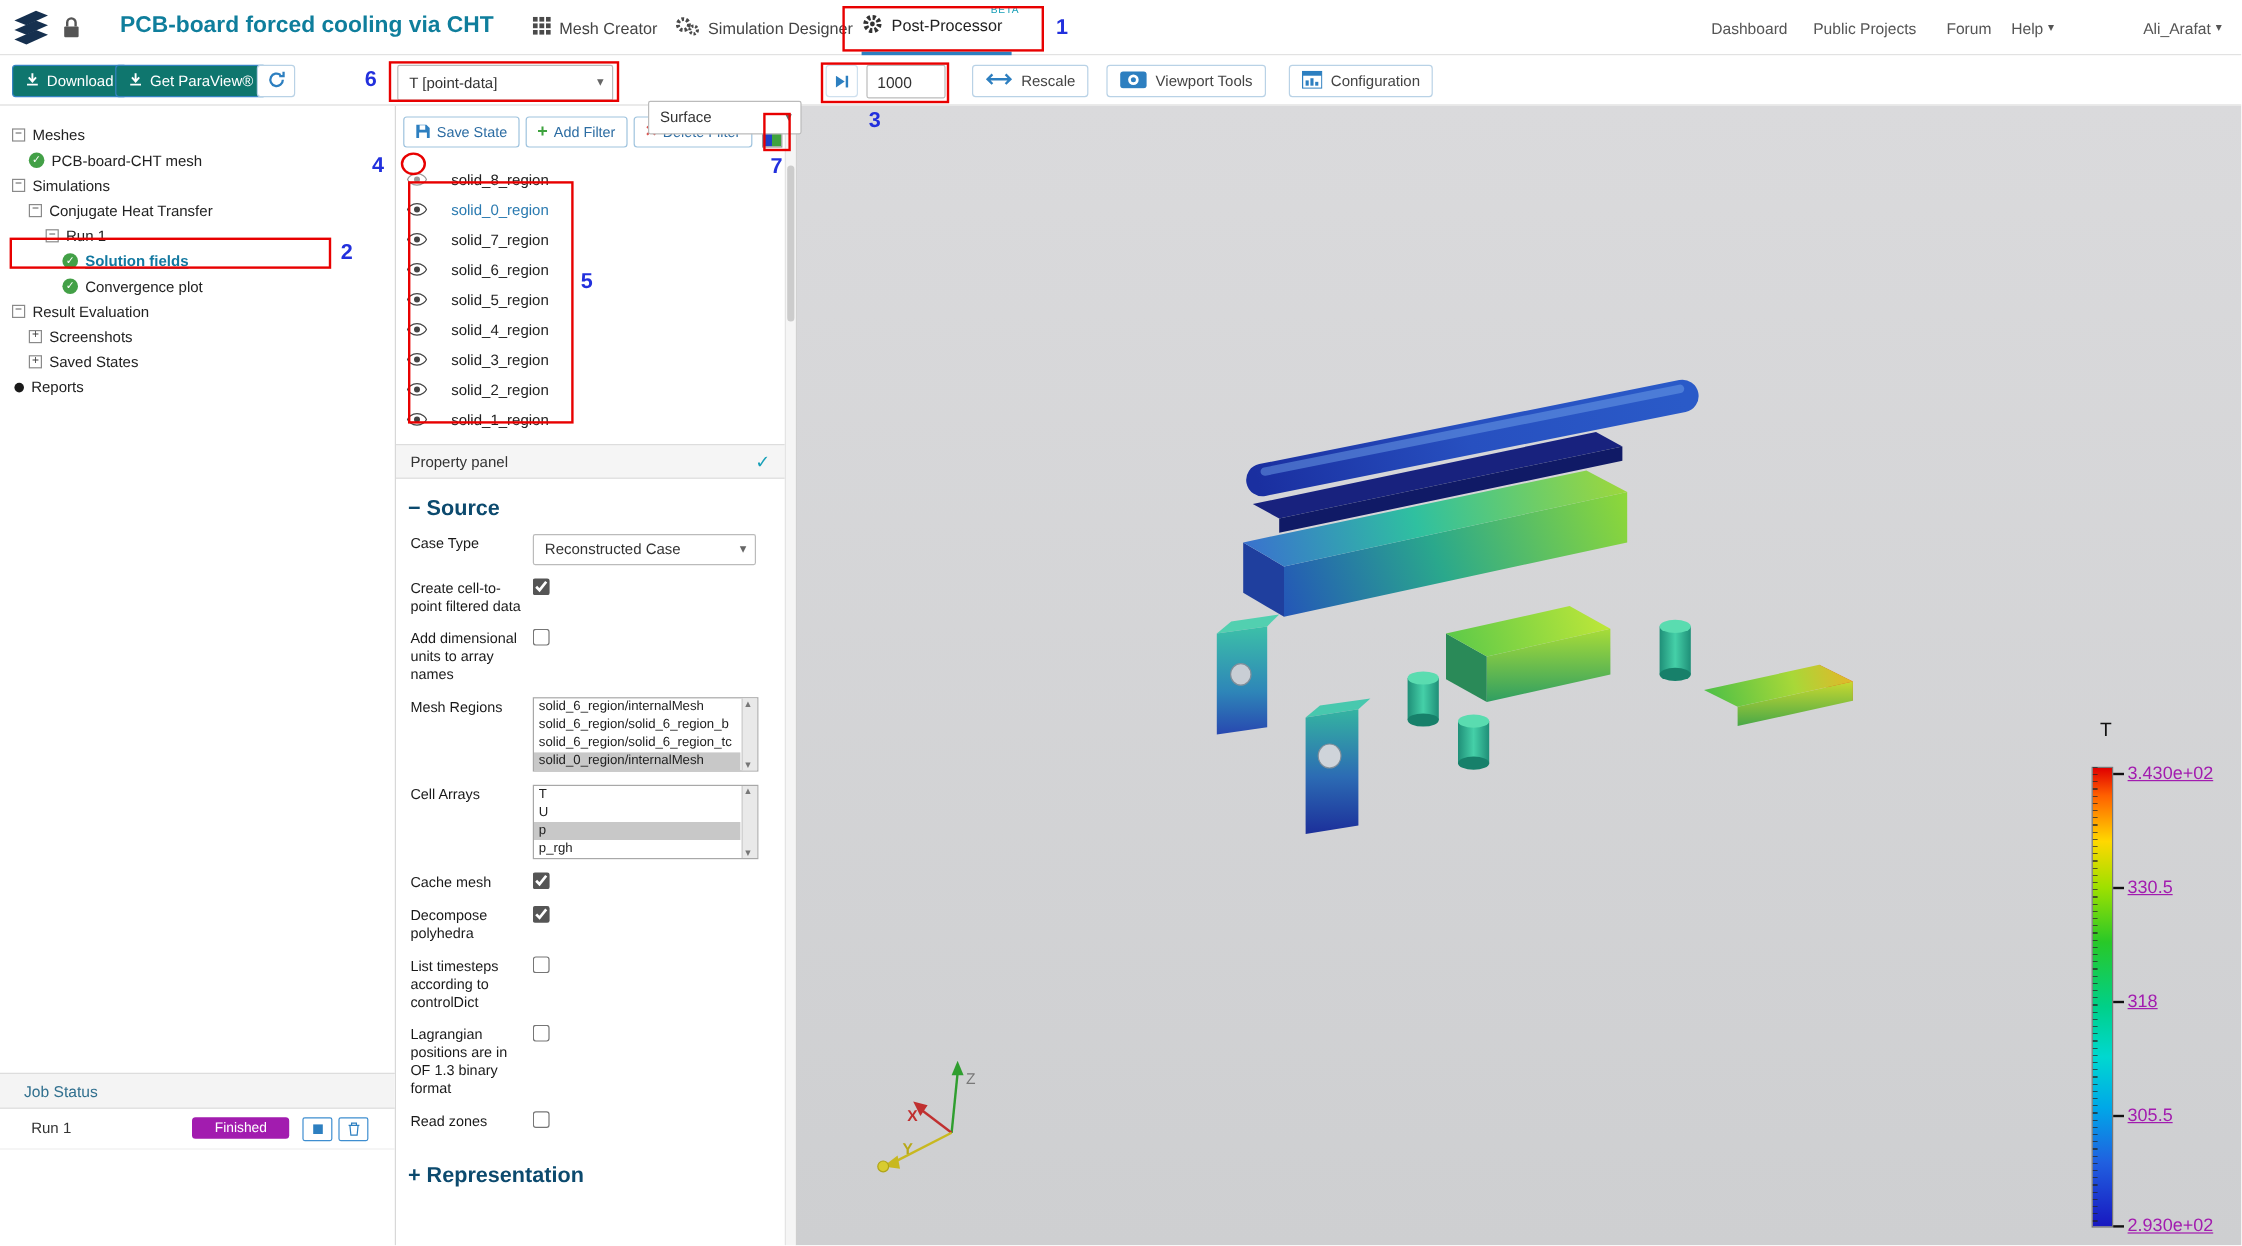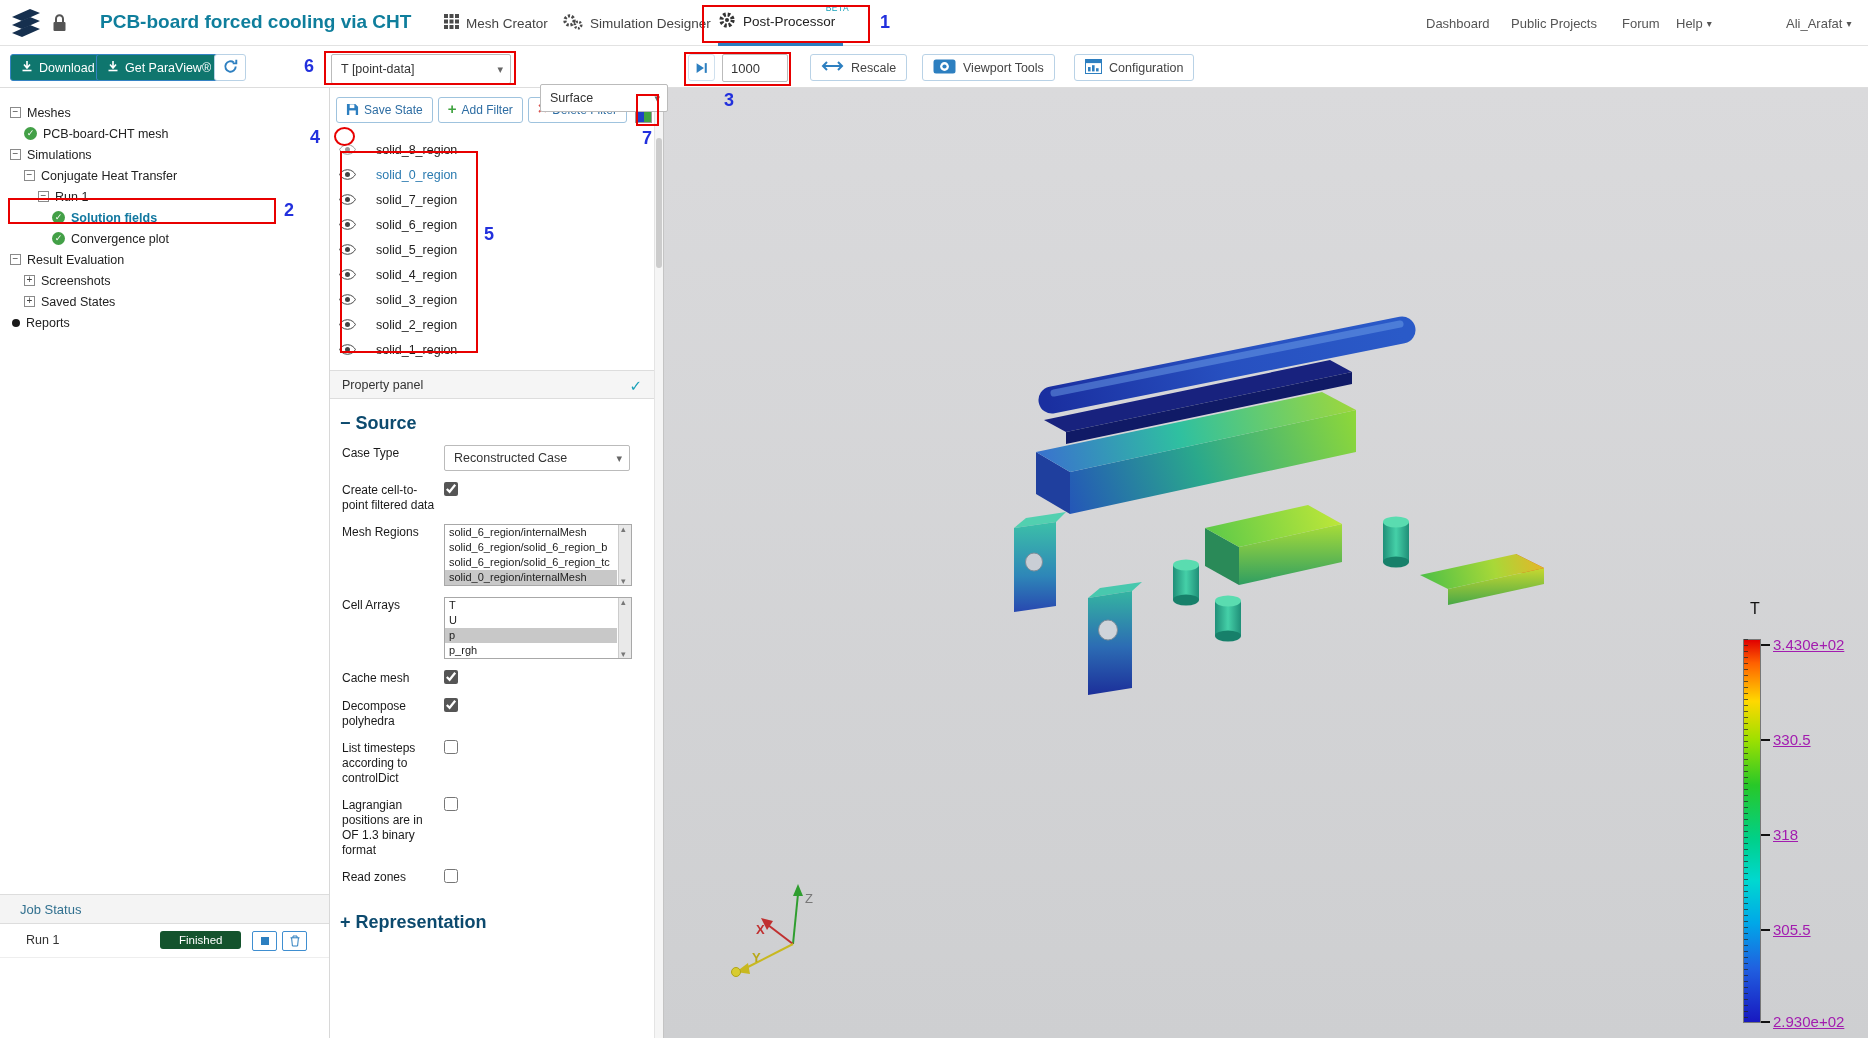--- a/index.html
+++ b/index.html
@@ -53,21 +53,21 @@
 
   
   .jobstatus{ position:absolute; left:0; right:0; top:806px; }
   .js-header{ height:30px; background:#f4f4f4; border-top:1px solid #ddd; border-bottom:1px solid #ddd;
               line-height:30px; padding-left:20px; color:#31708f; font-size:13px;}
   .js-cols{ position:relative; height:28px; border-bottom:2px solid #e3e3e3; font-weight:bold; font-size:12.5px; color:#333;}
   .js-cols span{ position:absolute; top:6px; }
   .js-col-name{ left:26px; } .js-col-status{ left:170px; }
   .js-row{ position:relative; height:34px; border-bottom:1px solid #eee; }
   .js-name{ position:absolute; left:26px; top:9px; font-size:12.5px; }
-  .js-badge{ position:absolute; left:160px; top:7px; background:#14532d; color:#fff; border-radius:3px;
+  .js-badge{ position:absolute; left:160px; top:7px; background:#a21caf; color:#fff; border-radius:3px;
              font-size:11.5px; padding:3px 19px; }
   .js-iconbtn{ position:absolute; top:7px; width:25px; height:20px; background:#fff; border:1px solid #3e8ed0;
                border-radius:2px; display:flex; align-items:center; justify-content:center; cursor:pointer;}
   .js-stop{ left:252px; } .js-trash{ left:282px; }
   .stop-square{ width:8px; height:8px; background:#2d7fc0; }
 
   
   .pipeline{ position:absolute; top:88px; left:330px; width:334px; bottom:0; background:#fff; border-right:1px solid #c4c4c4;}
   .pl-toolbar{ position:absolute; top:8px; left:6px; display:flex; gap:5px; align-items:center;}
   .pl-btn{ background:#fff; border:1px solid #9fc3de; border-radius:3px; height:26px; display:flex; align-items:center;
@@ -423,20 +423,24 @@
       <div class="prow">
         <span class="plabel">Case Type</span>
         <div class="pctrl fake-select pp-select">Reconstructed Case</div>
       </div>
 
       <div class="prow">
         <span class="plabel">Create cell-to-point filtered data</span>
         <span class="pctrl"><input type="checkbox" checked="" style=""></span>
       </div>
 
+      <div class="prow">
+        <span class="plabel">Add dimensional units to array names</span>
+        <span class="pctrl"><input type="checkbox" style=""></span>
+      </div>
 
       <div class="prow">
         <span class="plabel">Mesh Regions</span>
         <div class="pctrl listbox">
           <div class="lrow">solid_6_region/internalMesh</div>
           <div class="lrow">solid_6_region/solid_6_region_b</div>
           <div class="lrow">solid_6_region/solid_6_region_tc</div>
           <div class="lrow sel">solid_0_region/internalMesh</div>
           <div class="lb-scroll"></div>
         </div>

